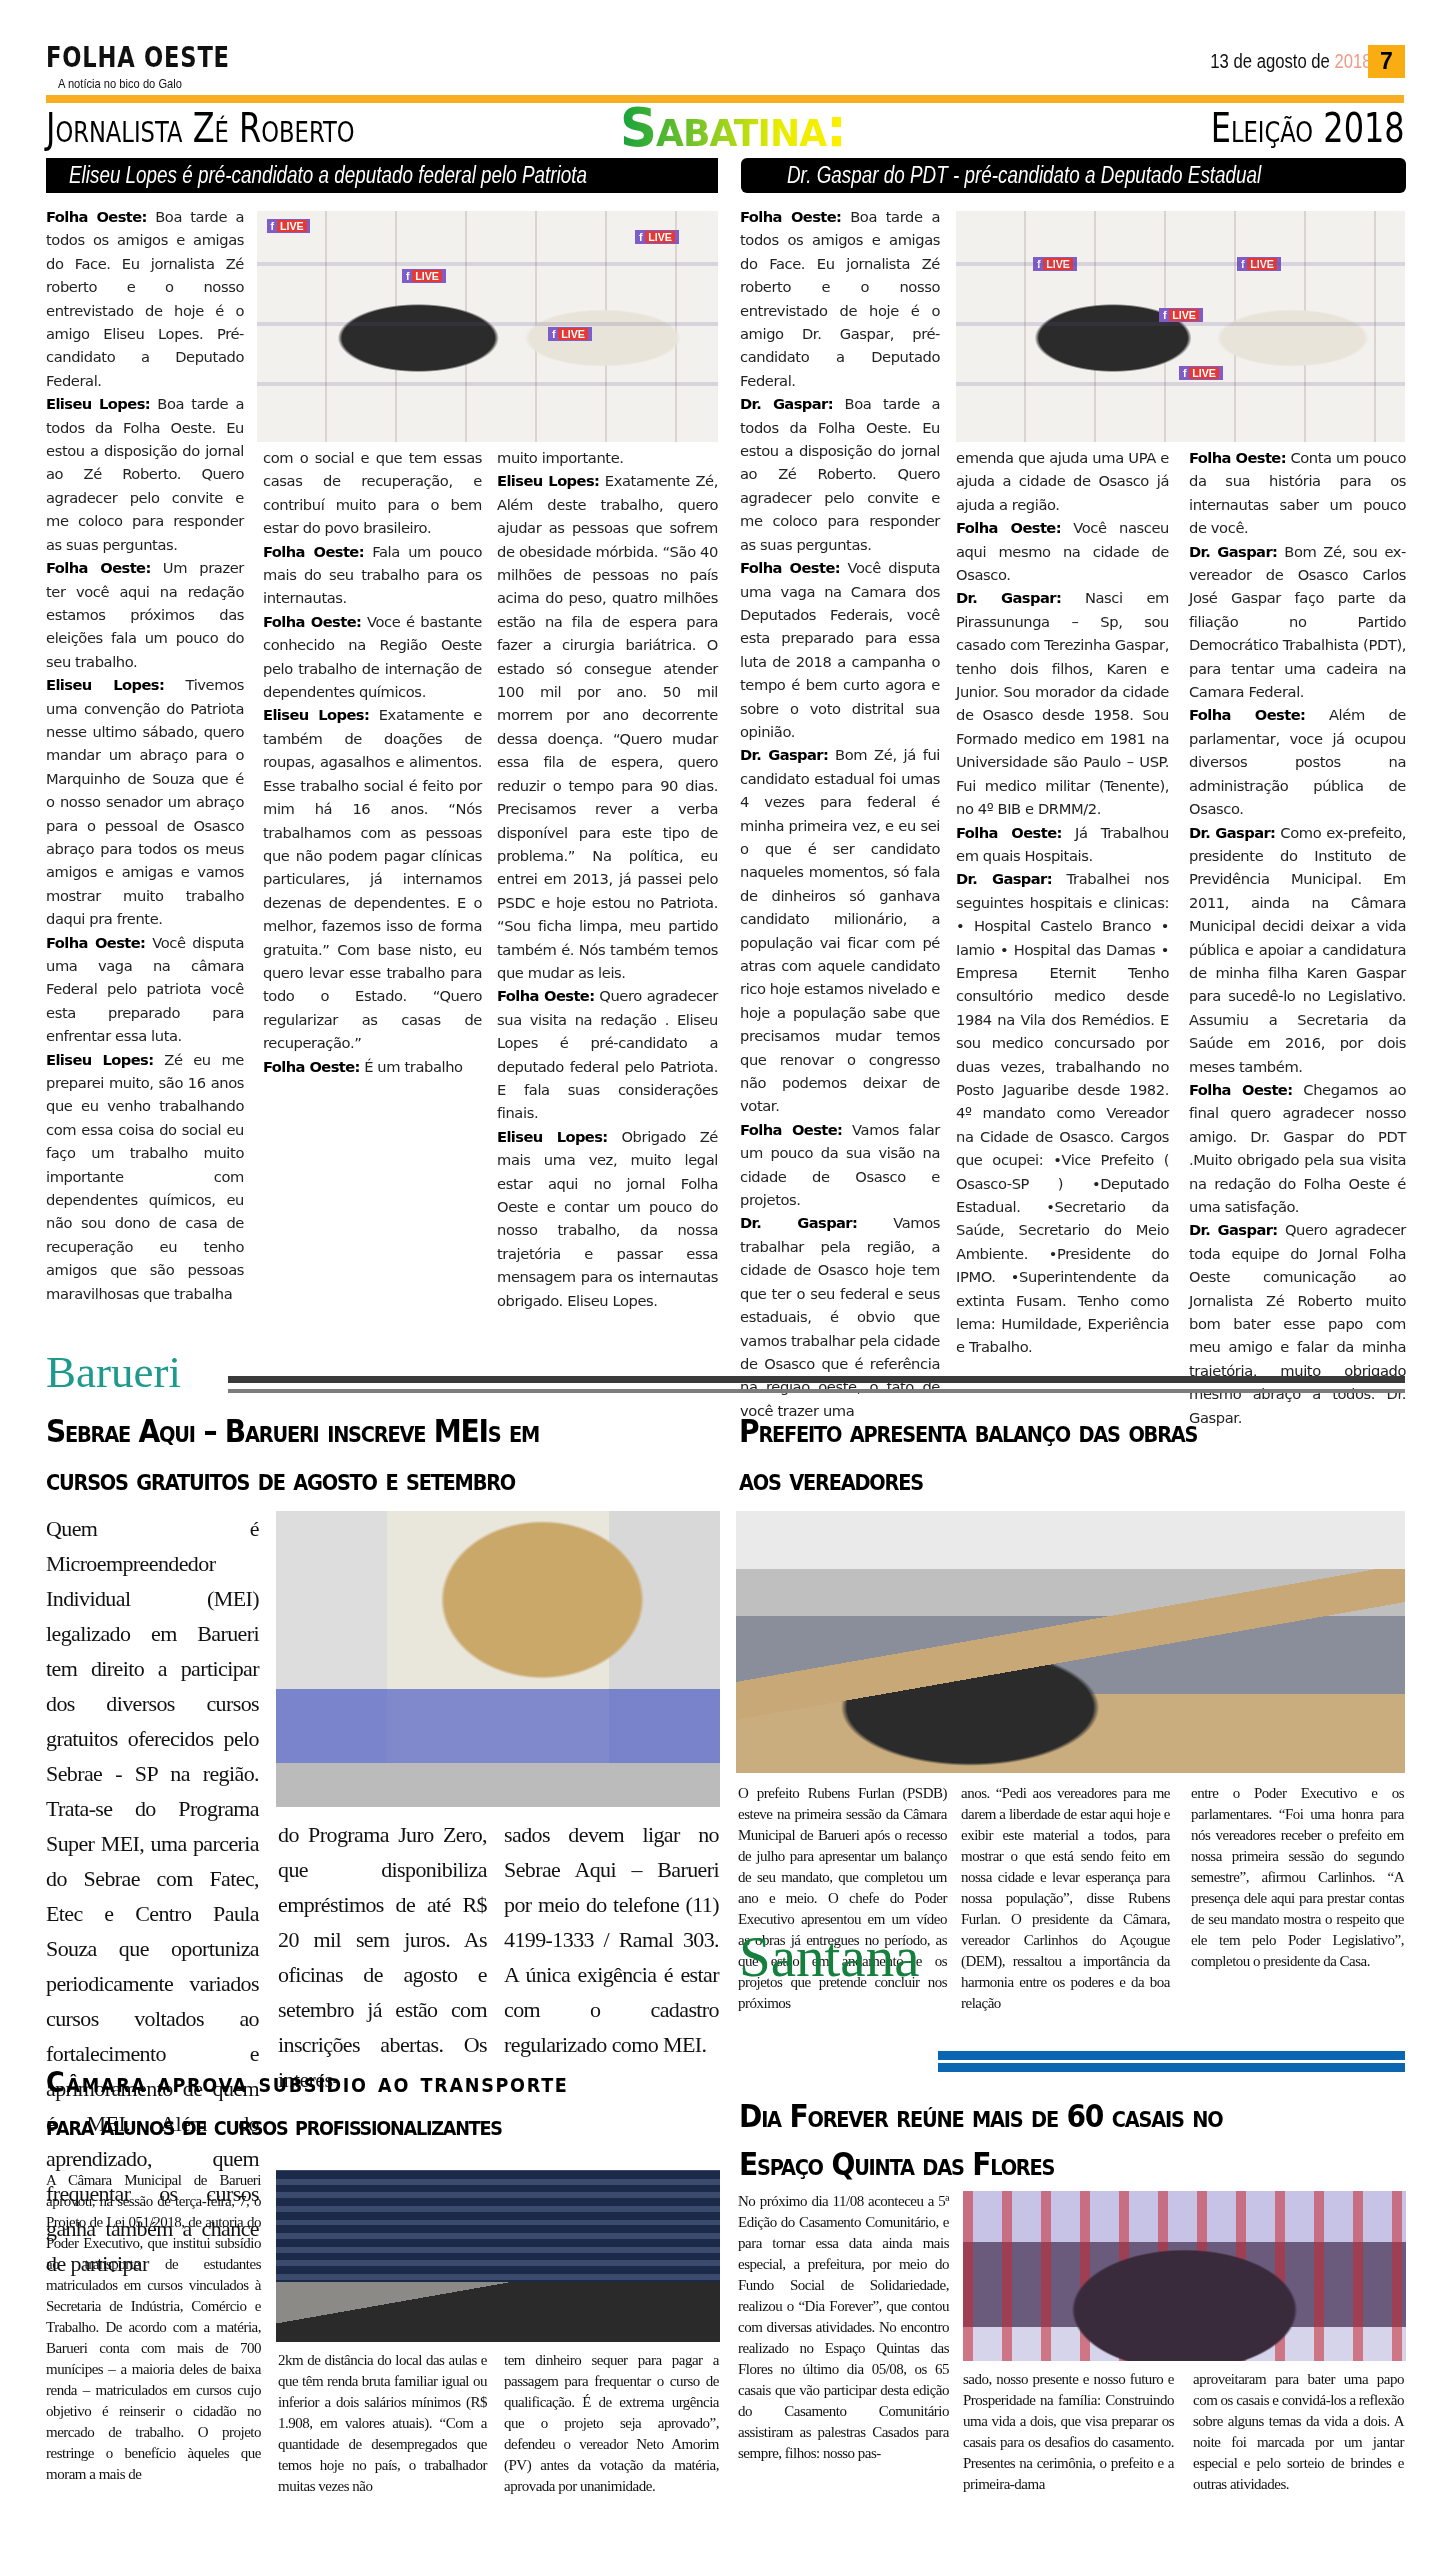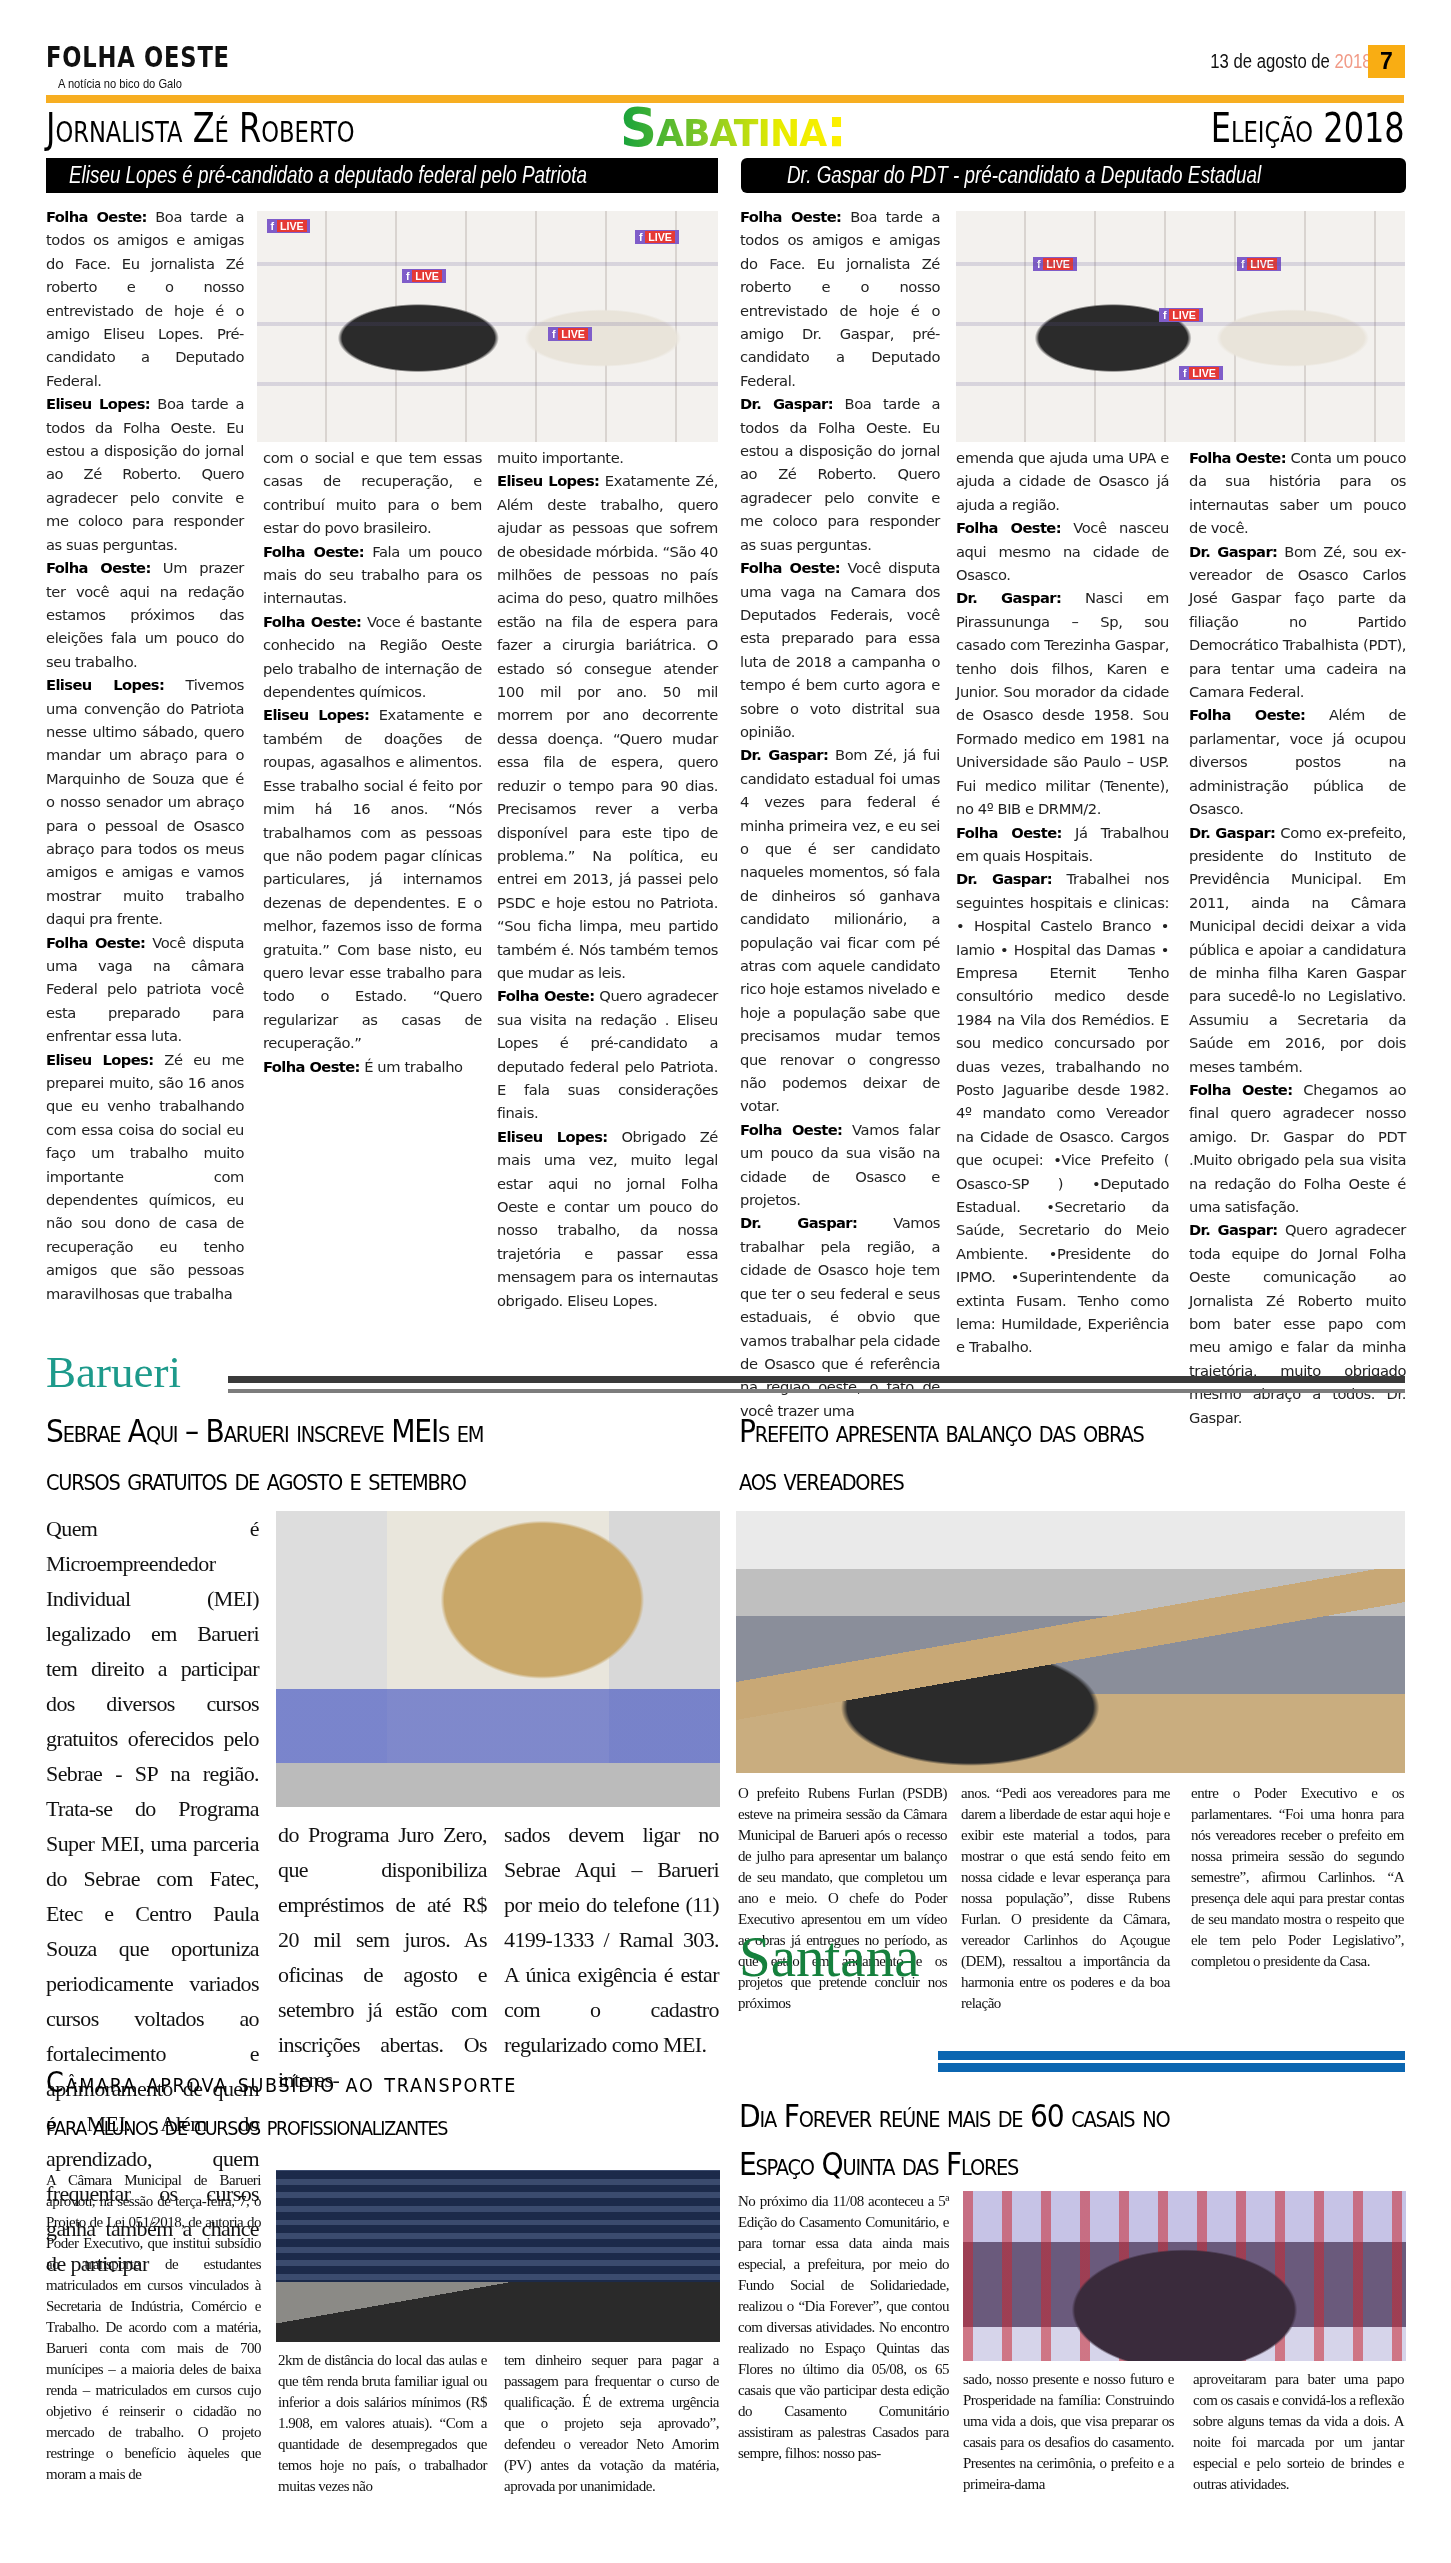--- a/index.html
+++ b/index.html
@@ -44,21 +44,21 @@
   
   .sec-title { font-family: "Liberation Serif", serif; font-size: 45px; line-height: 1; }
   .barueri-title { left: 46px; top: 1350px; color: #1d9a8b; }
   .rule-dark { left: 228px; top: 1376px; width: 1177px; height: 6.8px; background: #3a3a3a; }
   .rule-grey { left: 228px; top: 1389px; width: 1177px; height: 3.9px; background: #7c7c7c; }
   .santana-title { left: 739px; top: 1928px; color: #15803d; font-size: 57px; }
   .rule-blue1 { left: 938px; top: 2051px; width: 467px; height: 8.7px; background: #0b66b1; }
   .rule-blue2 { left: 938px; top: 2063px; width: 467px; height: 8.7px; background: #0b66b1; }
 
   
-  .news-hd { font-family: "DejaVu Sans", sans-serif; font-weight: normal; font-size: 32px; line-height: 48px; color: #000; font-variant: small-caps; letter-spacing: -1.4px; }
+  .news-hd { font-family: "DejaVu Sans", sans-serif; font-weight: bold; font-size: 32px; line-height: 48px; color: #000; font-variant: small-caps; letter-spacing: -1.4px; }
   .news-hd span { display: block; transform: scaleX(0.88); transform-origin: left; white-space: nowrap; }
 
   
   .stext { font-family: "Liberation Serif", serif; color: #111; text-align: justify; }
   .stext.big { font-size: 22px; line-height: 35px; letter-spacing: -0.6px; }
   .stext.small { font-size: 15px; line-height: 21px; letter-spacing: -0.5px; }
 
   .classroom { background:
       linear-gradient(180deg, transparent 60%, rgba(40,60,190,.55) 60% 85%, #bbb 85%),
       radial-gradient(ellipse at 60% 30%, #c9a86a 0 26%, transparent 27%),

